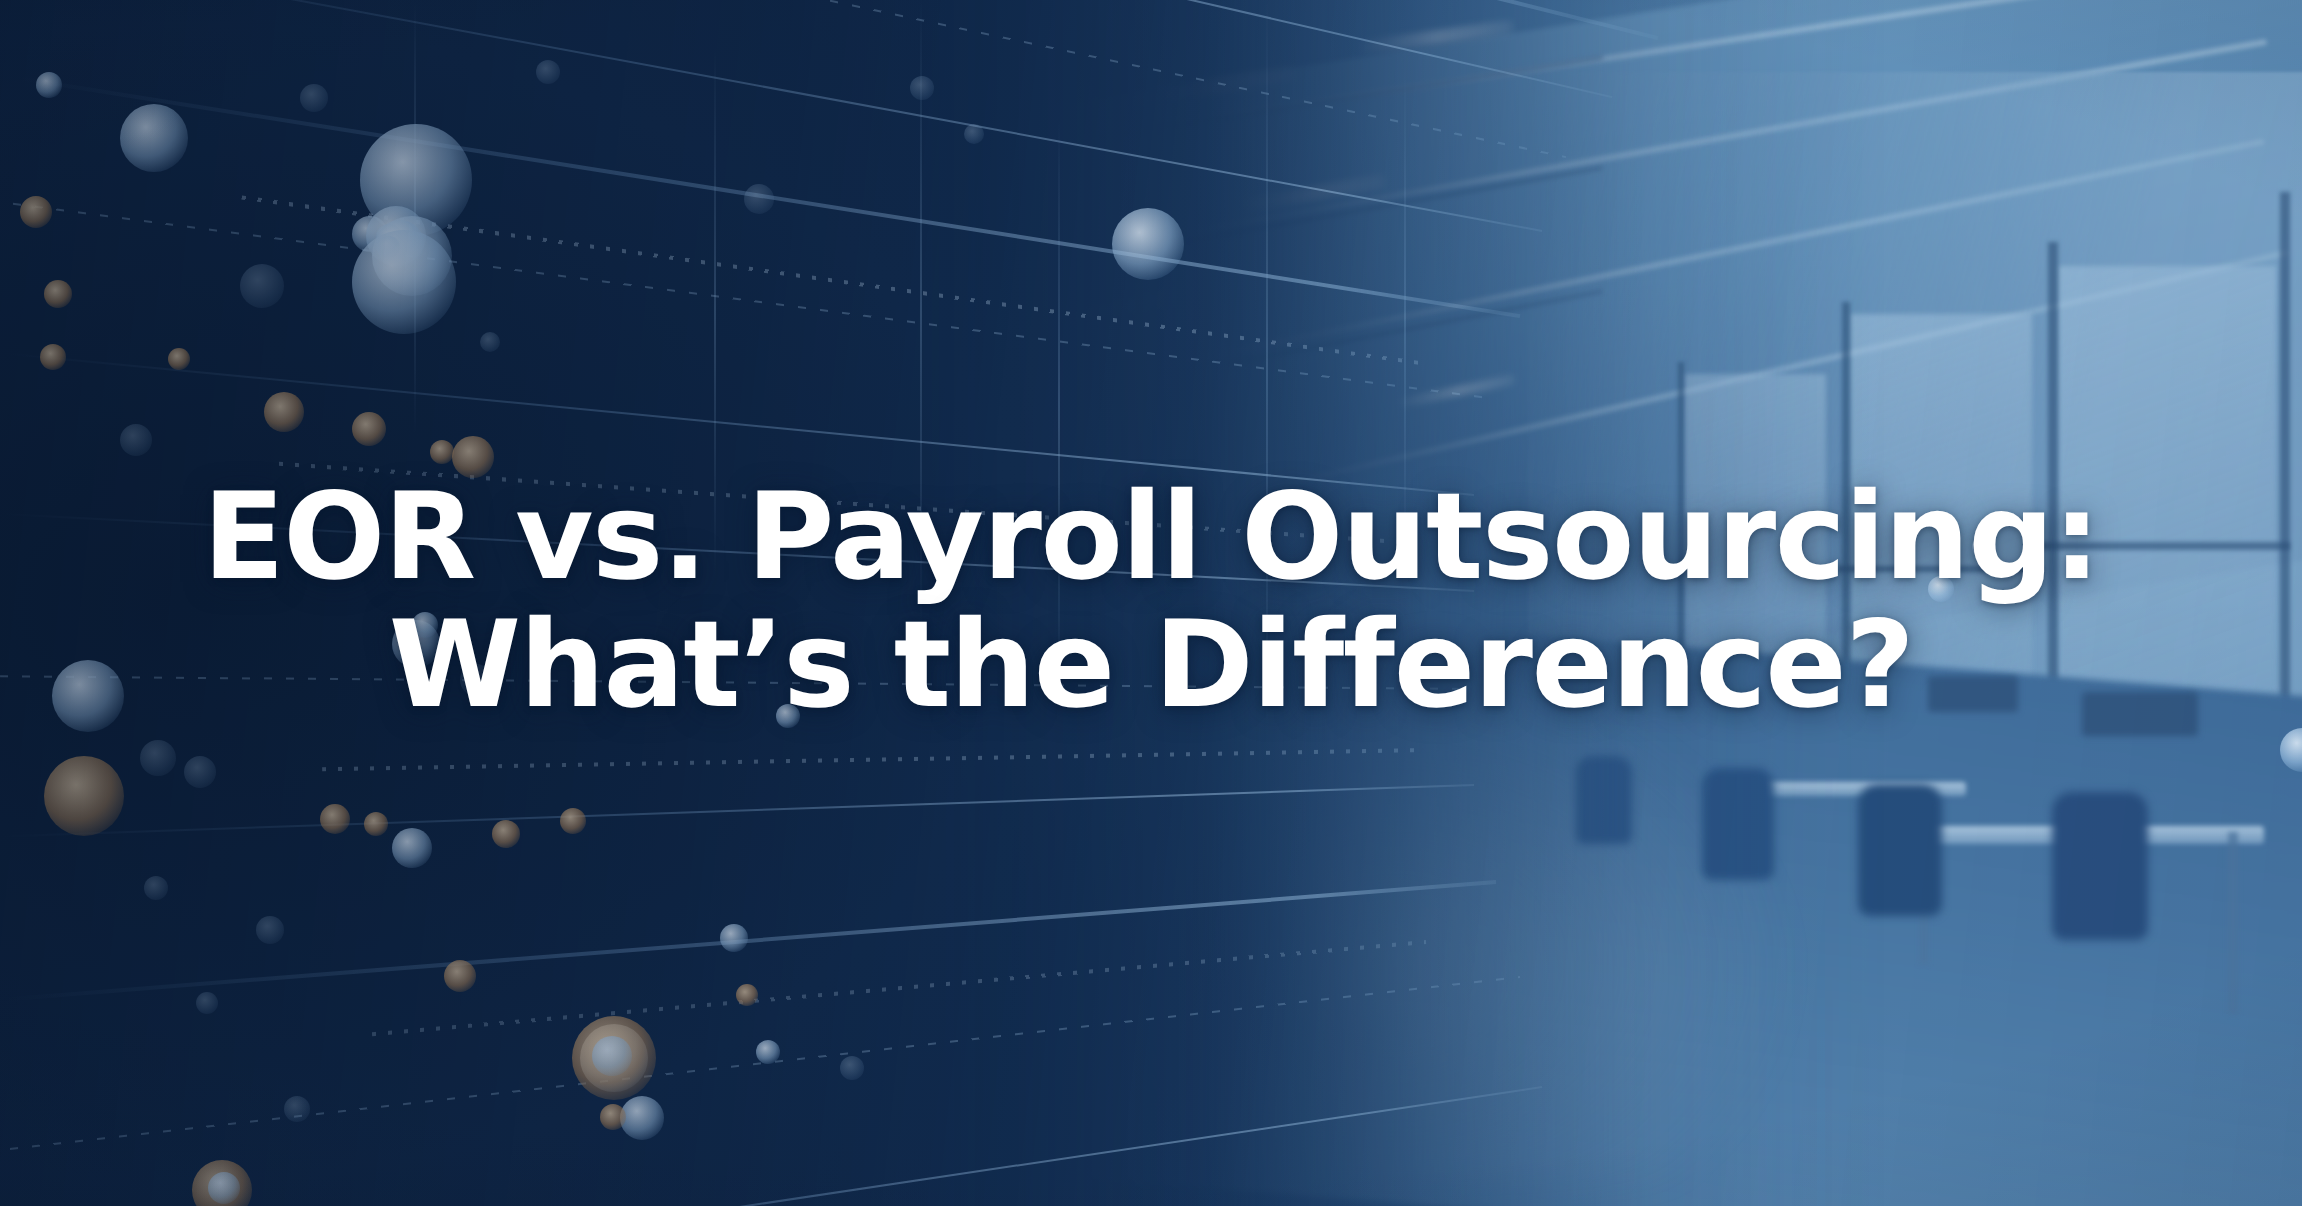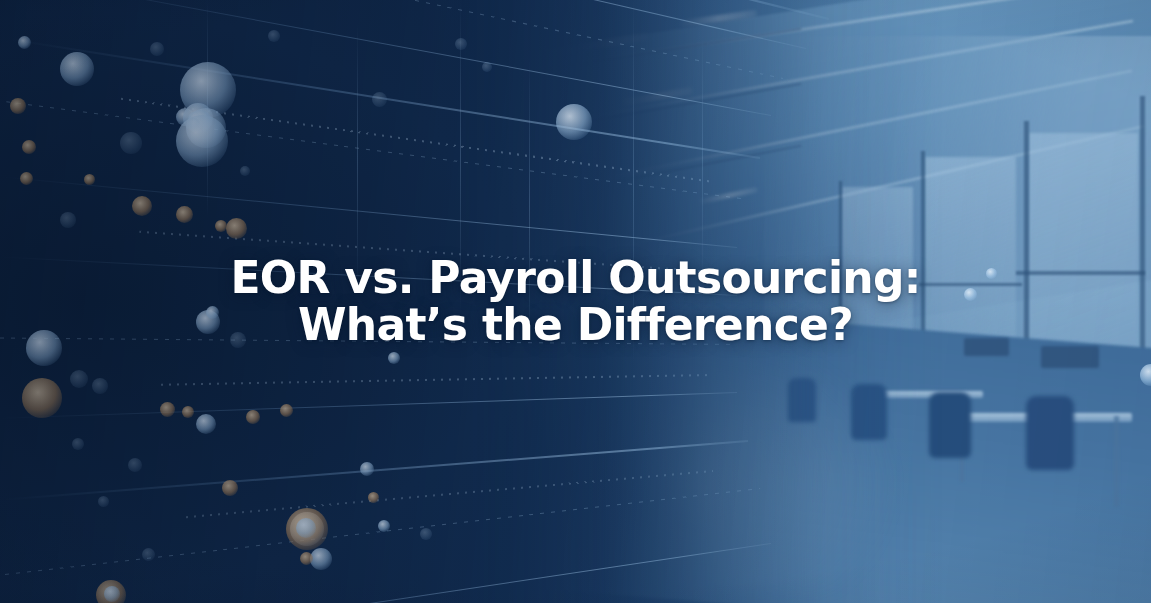--- a/index.html
+++ b/index.html
@@ -225,21 +225,21 @@
     align-items: center;
     justify-content: center;
     text-align: center;
     z-index: 5;
   }
   .headline {
     margin: 0;
     color: #ffffff;
     font-family: "DejaVu Sans", sans-serif;
     font-weight: 700;
-    font-size: 44px;
+    font-size: 60px;
     line-height: 1.055;
     letter-spacing: -0.7px;
     text-shadow: 0 2px 14px rgba(6,22,45,.5), 0 1px 3px rgba(6,22,45,.4);
     max-width: 960px;
   }
   .headline .l2 { display: block; }
 
   .subtitle {
     margin: 22px 0 0 0;
     color: #f2f6fb;

